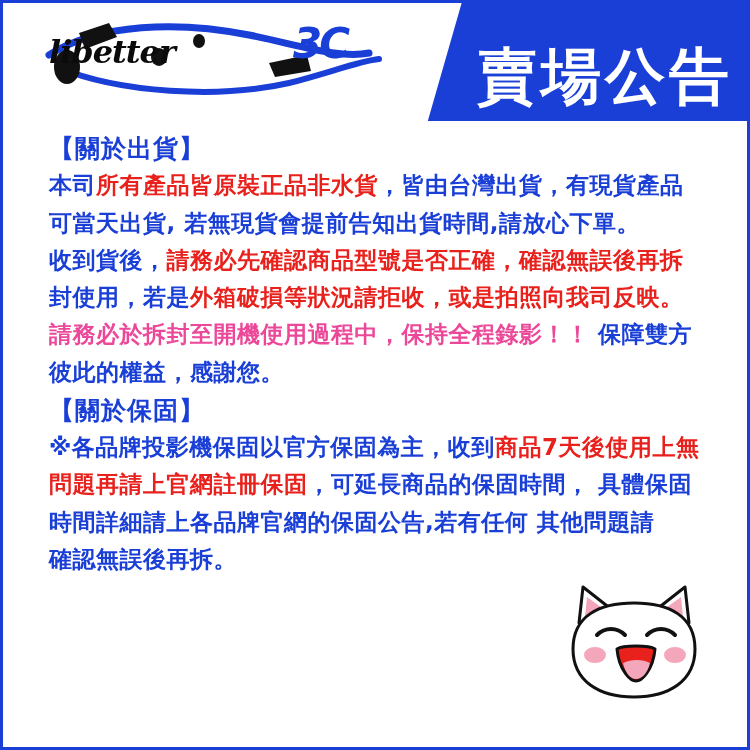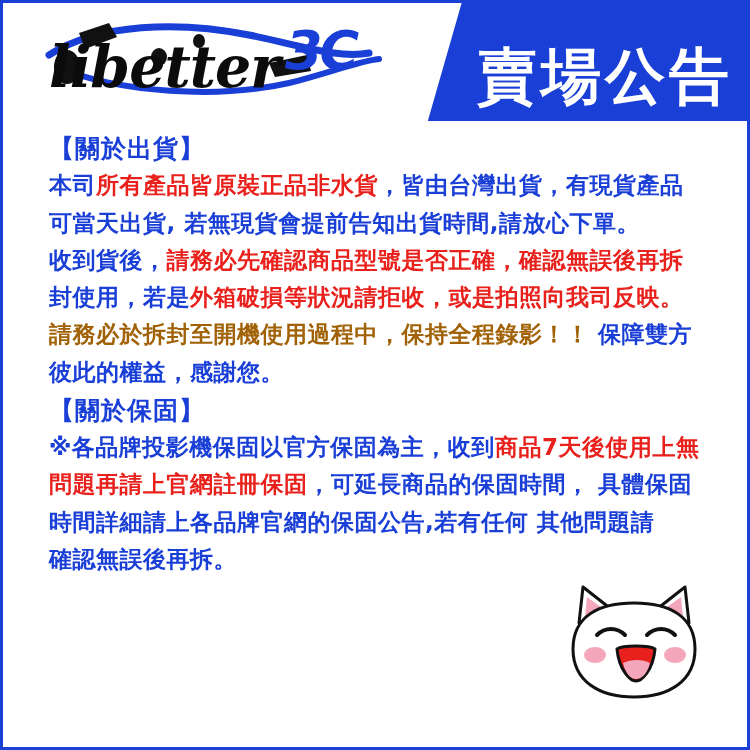--- a/index.html
+++ b/index.html
@@ -50,32 +50,32 @@
     width: 400px;
     height: 100px;
   }
   .logo-text {
     position: absolute;
     left: 28px;
     top: 22px;
     font-family: "DejaVu Serif", serif;
     font-style: italic;
     font-weight: bold;
-    font-size: 57px;
+    font-size: 32px;
     color: #0b0b0b;
     letter-spacing: -1px;
   }
   .logo-3c {
     position: absolute;
-    left: 264px;
+    left: 272px;
     top: 8px;
     font-family: "DejaVu Sans", sans-serif;
     font-weight: bold;
     font-style: italic;
-    font-size: 54px;
+    font-size: 42px;
     color: #1a3fd6;
     letter-spacing: -3px;
   }
   .logo-brush {
     position: absolute;
     left: 18px;
     top: 4px;
     width: 390px;
     height: 92px;
   }
@@ -170,21 +170,21 @@
     <div class="banner-title">賣場公告</div>
   </div>
 
   <div class="content">
     <div id="sections-host">
         <div class="sec-head">【關於出貨】</div>
         <div class="para"><span class="b" style="color: rgb(26, 63, 214);">本司</span><span class="r" style="color: rgb(232, 33, 28);">所有產品皆原裝正品非水貨</span><span class="b" style="color: rgb(26, 63, 214);">，皆由台灣出貨，有現貨產品</span></div>
         <div class="para"><span class="b" style="color: rgb(26, 63, 214);">可當天出貨, 若無現貨會提前告知出貨時間,請放心下單。</span></div>
         <div class="para"><span class="b" style="color: rgb(26, 63, 214);">收到貨後，</span><span class="r" style="color: rgb(232, 33, 28);">請務必先確認商品型號是否正確，確認無誤後再拆</span></div>
         <div class="para"><span class="b" style="color: rgb(26, 63, 214);">封使用，若是</span><span class="r" style="color: rgb(232, 33, 28);">外箱破損等狀況請拒收，或是拍照向我司反映。</span></div>
-        <div class="para"><span class="r" style="color: #a16207;">請務必於拆封至開機使用過程中，保持全程錄影！！</span><span class="b" style="color: rgb(26, 63, 214);"> 保障雙方</span></div>
+        <div class="para"><span class="r" style="color: #ec4899;">請務必於拆封至開機使用過程中，保持全程錄影！！</span><span class="b" style="color: rgb(26, 63, 214);"> 保障雙方</span></div>
         <div class="para"><span class="b" style="color: rgb(26, 63, 214); text-align: center;">彼此的權益，感謝您。</span></div>
         <div class="sec-head">【關於保固】</div>
         <div class="para"><span class="b" style="color: rgb(26, 63, 214);">※各品牌投影機保固以官方保固為主，收到</span><span class="r" style="color: rgb(232, 33, 28);">商品7天後使用上無</span></div>
         <div class="para"><span class="r" style="color: rgb(232, 33, 28);">問題再請上官網註冊保固</span><span class="b" style="color: rgb(26, 63, 214);">，可延長商品的保固時間， 具體保固</span></div>
         <div class="para"><span class="b" style="color: rgb(26, 63, 214);">時間詳細請上各品牌官網的保固公告,若有任何 其他問題請</span></div>
         <div class="para"><span class="b" style="color: rgb(26, 63, 214);">確認無誤後再拆。</span></div>
       </div>
   </div>
 
   <svg class="cat" viewBox="0 0 152 118">

